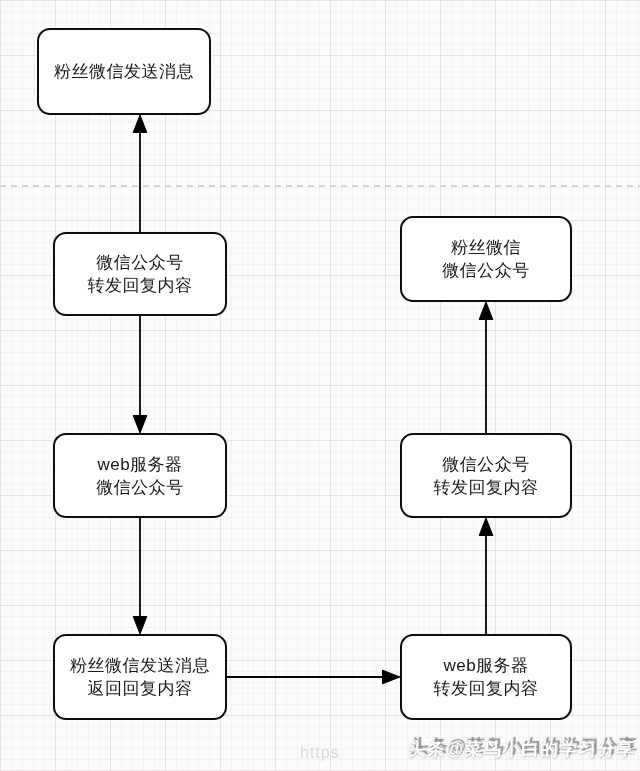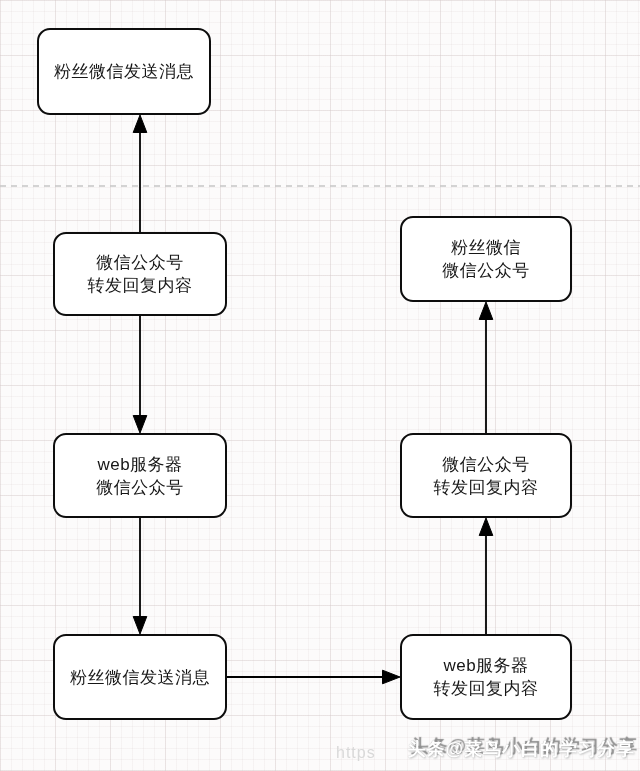--- a/index.html
+++ b/index.html
@@ -60,21 +60,20 @@
   .n6 { left: 400px; top: 433px; width: 172px; height: 85px; }
   .n7 { left: 400px; top: 216px; width: 172px; height: 86px; }
   .node span { display: block; }
   .faint-url {
     position: absolute;
     left: 300px;
     top: 744px;
     font-size: 16px;
     color: #d9d9d9;
     letter-spacing: 1px;
-    margin-left: 36px;
   }
   .watermark {
     position: absolute;
     right: 5px;
     top: 737px;
     font-size: 18px;
     font-weight: bold;
     color: #ffffff;
     letter-spacing: 1px;
     text-shadow: 3px -3px 1px #8f8f8f, 0 0 1px #b5b5b5, 1px 1px 2px #c9c9c9;
@@ -130,20 +129,21 @@
     <span>转发回复内容</span>
   </div>
 
   <div class="node n3">
     <span>web服务器</span>
     <span>微信公众号</span>
   </div>
 
   <div class="node n4">
     <span>粉丝微信发送消息</span>
+    <span>返回回复内容</span>
   </div>
 
   <div class="node n5">
     <span>web服务器</span>
     <span>转发回复内容</span>
   </div>
 
   <div class="node n6">
     <span>微信公众号</span>
     <span>转发回复内容</span>

